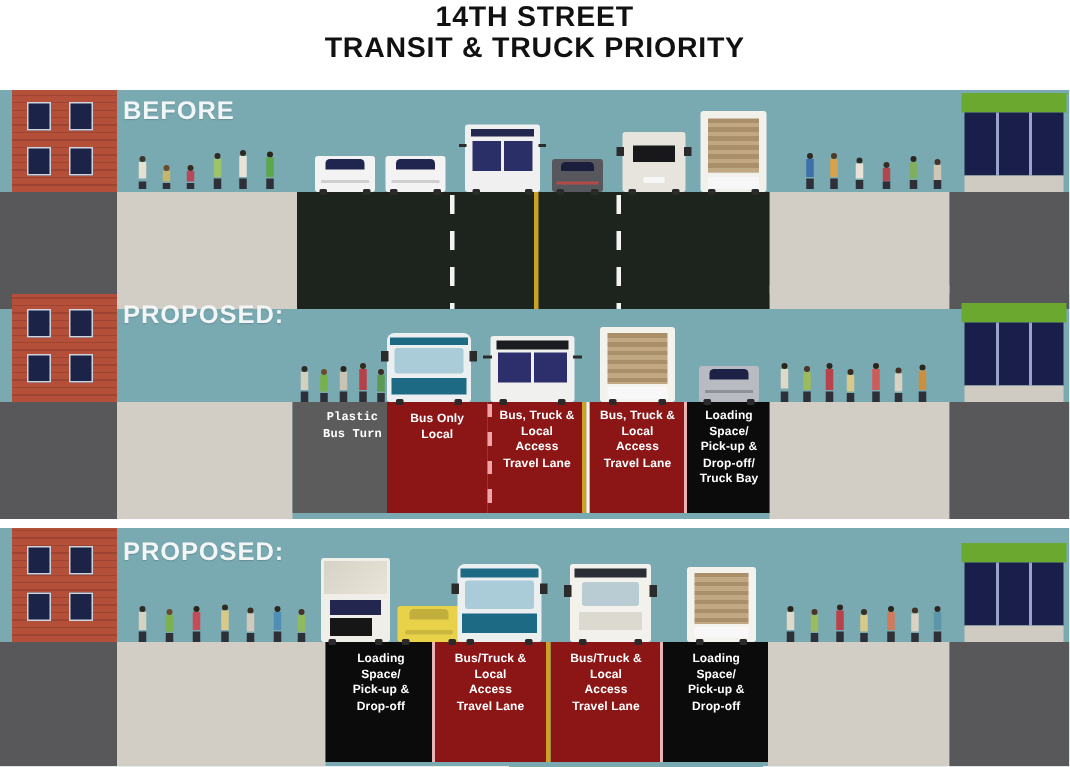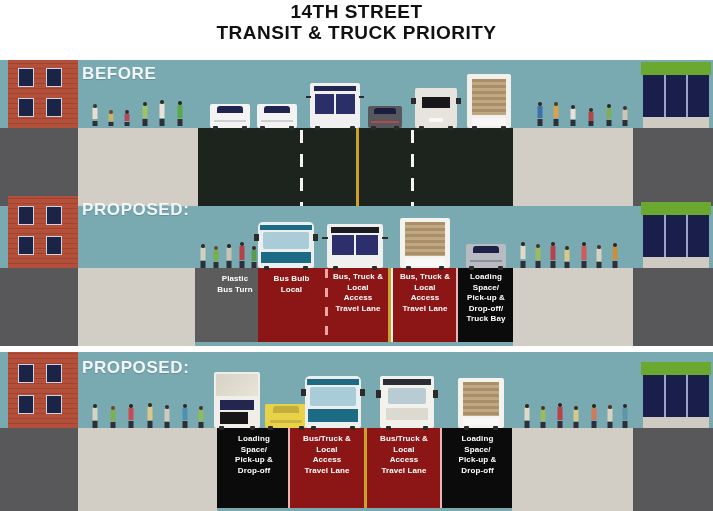--- a/index.html
+++ b/index.html
@@ -241,26 +241,26 @@
     <div class="graylane" style="left:195px;top:72px;width:63px;height:74px;"></div>
     <div class="redlane" style="left:258px;top:72px;width:67px;height:74px;"></div>
     <div class="redlane" style="left:325px;top:72px;width:65px;height:74px;"></div>
     <div class="redlane" style="left:393px;top:72px;width:65px;height:74px;"></div>
     <div class="blacklane" style="left:458px;top:72px;width:55px;height:74px;"></div>
     <div class="rdash" style="left:325px;top:73px;height:72px;"></div>
     <div class="yline" style="left:388px;top:72px;height:74px;background:#c9a227;"></div>
     <div class="wline-solid" style="left:391px;top:72px;height:74px;"></div>
     <div class="wline-solid" style="left:456px;top:72px;height:74px;background:#e8b4b4;"></div>
 
-    <div class="lane-txt" style="left:195px;top:78px;width:80px;">
+    <div class="lane-txt" style="left:195px;top:78px;width:80px;font-family:Liberation Mono, monospace;">
       <div>Plastic</div>
       <div>Bus Turn</div>
     </div>
     <div class="lane-txt" style="left:258px;top:78px;width:67px;">
-      <div>Bus Bulb</div>
+      <div>Bus Only</div>
       <div>Local</div>
     </div>
     <div class="lane-txt" style="left:327px;top:76px;width:62px;">
       <div>Bus, Truck &amp;</div>
       <div>Local</div>
       <div>Access</div>
       <div>Travel Lane</div>
     </div>
     <div class="lane-txt" style="left:394px;top:76px;width:62px;">
       <div>Bus, Truck &amp;</div>

